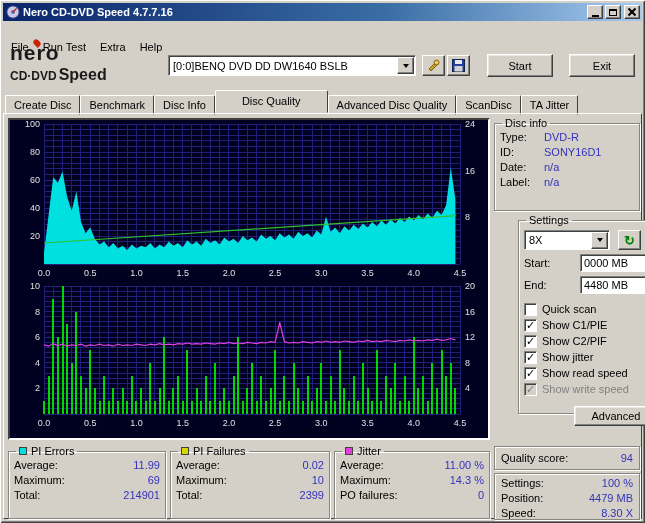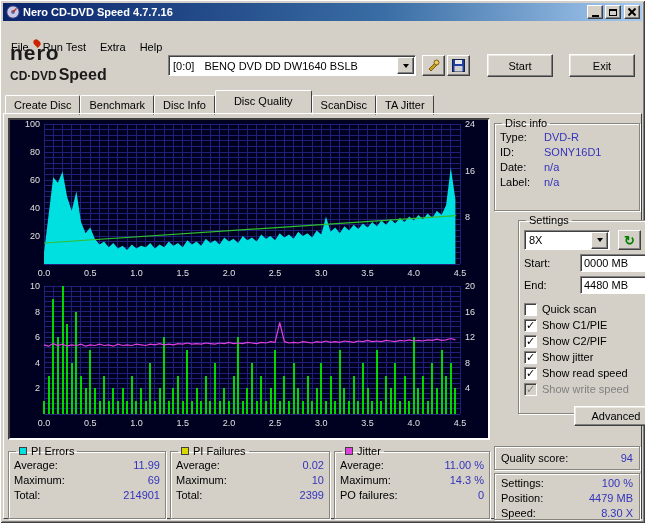--- a/index.html
+++ b/index.html
@@ -26,37 +26,37 @@
   .logo{position:absolute;left:10px;top:42px;width:150px;height:46px}
   .logo-nero{font-size:21px;font-weight:bold;letter-spacing:1px;color:#1a1a1a;line-height:22px;position:relative}
   .flame{position:absolute;left:24px;top:-3px;width:6px;height:8px;background:#cc2200;border-radius:50% 50% 50% 0;transform:rotate(-45deg)}
   .logo-sub{font-weight:bold;color:#1a1a1a;line-height:22px}
   .logo-sub .p1{font-size:12px}
   .logo-sub .p2{font-size:16px;margin-left:2px}
   .drive-combo{position:absolute;left:168px;top:55px;width:248px;height:21px;background:#fff;
     border:1px solid;border-color:#808080 #ffffff #ffffff #808080;box-shadow:inset 1px 1px 0 #404040;
     display:flex;align-items:center;padding-left:4px}
   .combo-text{flex:1;display:flex;white-space:nowrap;overflow:hidden}
-  .combo-text .pfx{margin-right:10px}
+  .combo-text .pfx{}
   .combo-btn{width:17px;height:17px;margin-right:1px;background:#d4d0c8;border:1px solid;
     border-color:#ffffff #404040 #404040 #ffffff;box-shadow:inset -1px -1px 0 #808080;
     display:flex;align-items:center;justify-content:center;flex:none}
   .arrow-down{width:0;height:0;border:3px solid transparent;border-top:4px solid #000;margin-top:3px}
   .icon-btn{position:absolute;top:55px;width:23px;height:21px;background:#d4d0c8;border:1px solid;
     border-color:#ffffff #404040 #404040 #ffffff;box-shadow:inset -1px -1px 0 #808080;
     display:flex;align-items:center;justify-content:center}
   .push-btn{background:#d4d0c8;border:1px solid;border-color:#ffffff #404040 #404040 #ffffff;
     box-shadow:inset -1px -1px 0 #808080,inset 1px 1px 0 #ece9e2;font-family:inherit;font-size:11px;color:#000}
   #btn-start{position:absolute;left:487px;top:54px;width:66px;height:23px}
   #btn-exit{position:absolute;left:569px;top:54px;width:66px;height:23px}
   
   .tabbar{position:absolute;left:5px;top:93px;right:4px;height:21px;display:flex;align-items:flex-end}
   .tab{position:relative;top:1px;padding:3px 8px 3px;margin-right:0;background:#d4d0c8;
     border:1px solid;border-color:#ffffff #404040 #d4d0c8 #ffffff;border-radius:2px 2px 0 0;white-space:nowrap}
-  .tab.selected{top:-1px;padding:4px 18px 5px;z-index:3;border-bottom-color:#d4d0c8}
+  .tab.selected{top:-1px;padding:4px 26px 5px;z-index:3;border-bottom-color:#d4d0c8}
   .page-edge{position:absolute;left:3px;top:113px;width:639px;height:406px;pointer-events:none;
     border:1px solid;border-color:#ffffff #404040 #404040 #ffffff}
   
   .charts-panel{position:absolute;left:8px;top:118px;width:482px;height:322px;background:#000020;
     border:2px solid;border-color:#404040 #ffffff #ffffff #404040}
   .charts-panel svg{display:block}
   
   .group{border:1px solid #87867e;box-shadow:inset 1px 1px 0 #ffffff,1px 1px 0 #ffffff;background:#d4d0c8}
   fieldset.group{padding:1px 5px 2px}
   fieldset.group legend{padding:0 3px;margin-left:2px;display:flex;align-items:center}
@@ -163,20 +163,21 @@
   </button>
 
   <button class="push-btn" id="btn-start">Start</button>
   <button class="push-btn" id="btn-exit">Exit</button>
 
   <div class="tabbar">
       <span class="tab">Create Disc</span>
       <span class="tab">Benchmark</span>
       <span class="tab">Disc Info</span>
       <span class="tab selected">Disc Quality</span>
+      <span class="tab">Advanced Disc Quality</span>
       <span class="tab">ScanDisc</span>
       <span class="tab">TA Jitter</span>
     </div>
   <div class="page-edge"></div>
 
   <div class="charts-panel">
     <svg id="charts-svg" width="478" height="318" viewBox="0 0 478 318">
         <g>
           <rect x="34" y="4" width="416" height="140" fill="#000020"></rect>
           <g stroke="#20207a" stroke-width="1" shape-rendering="crispEdges">

